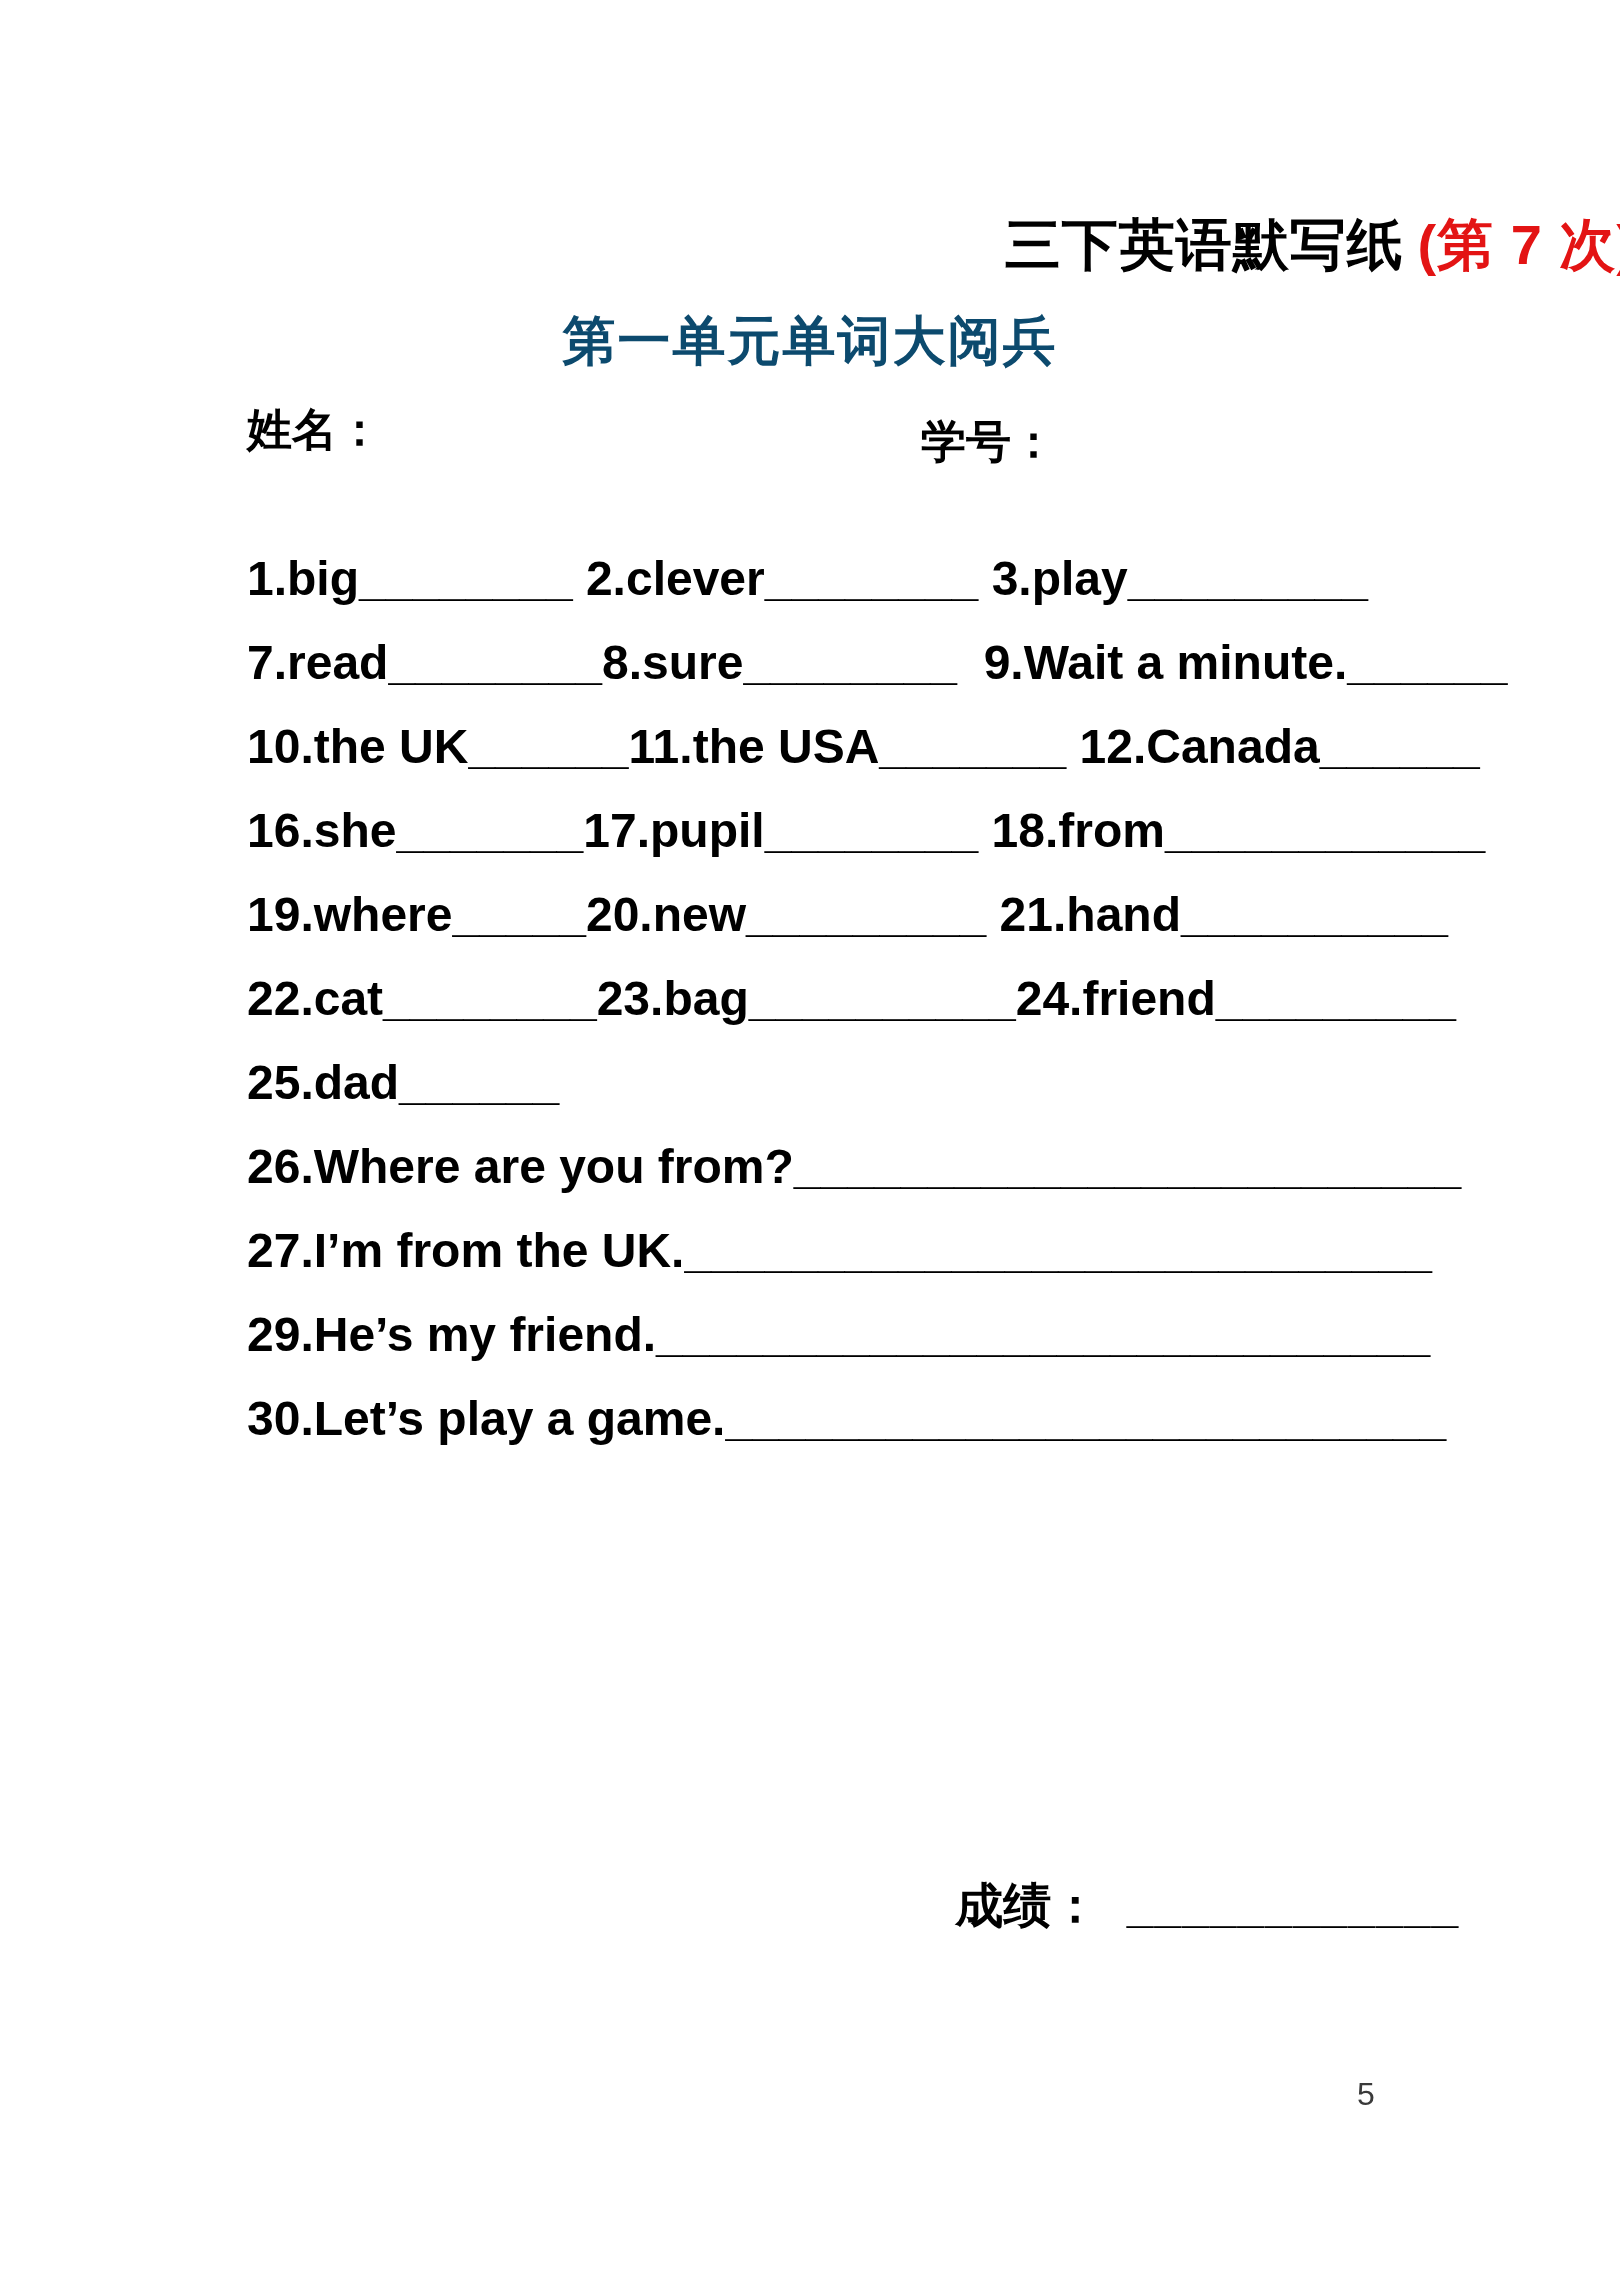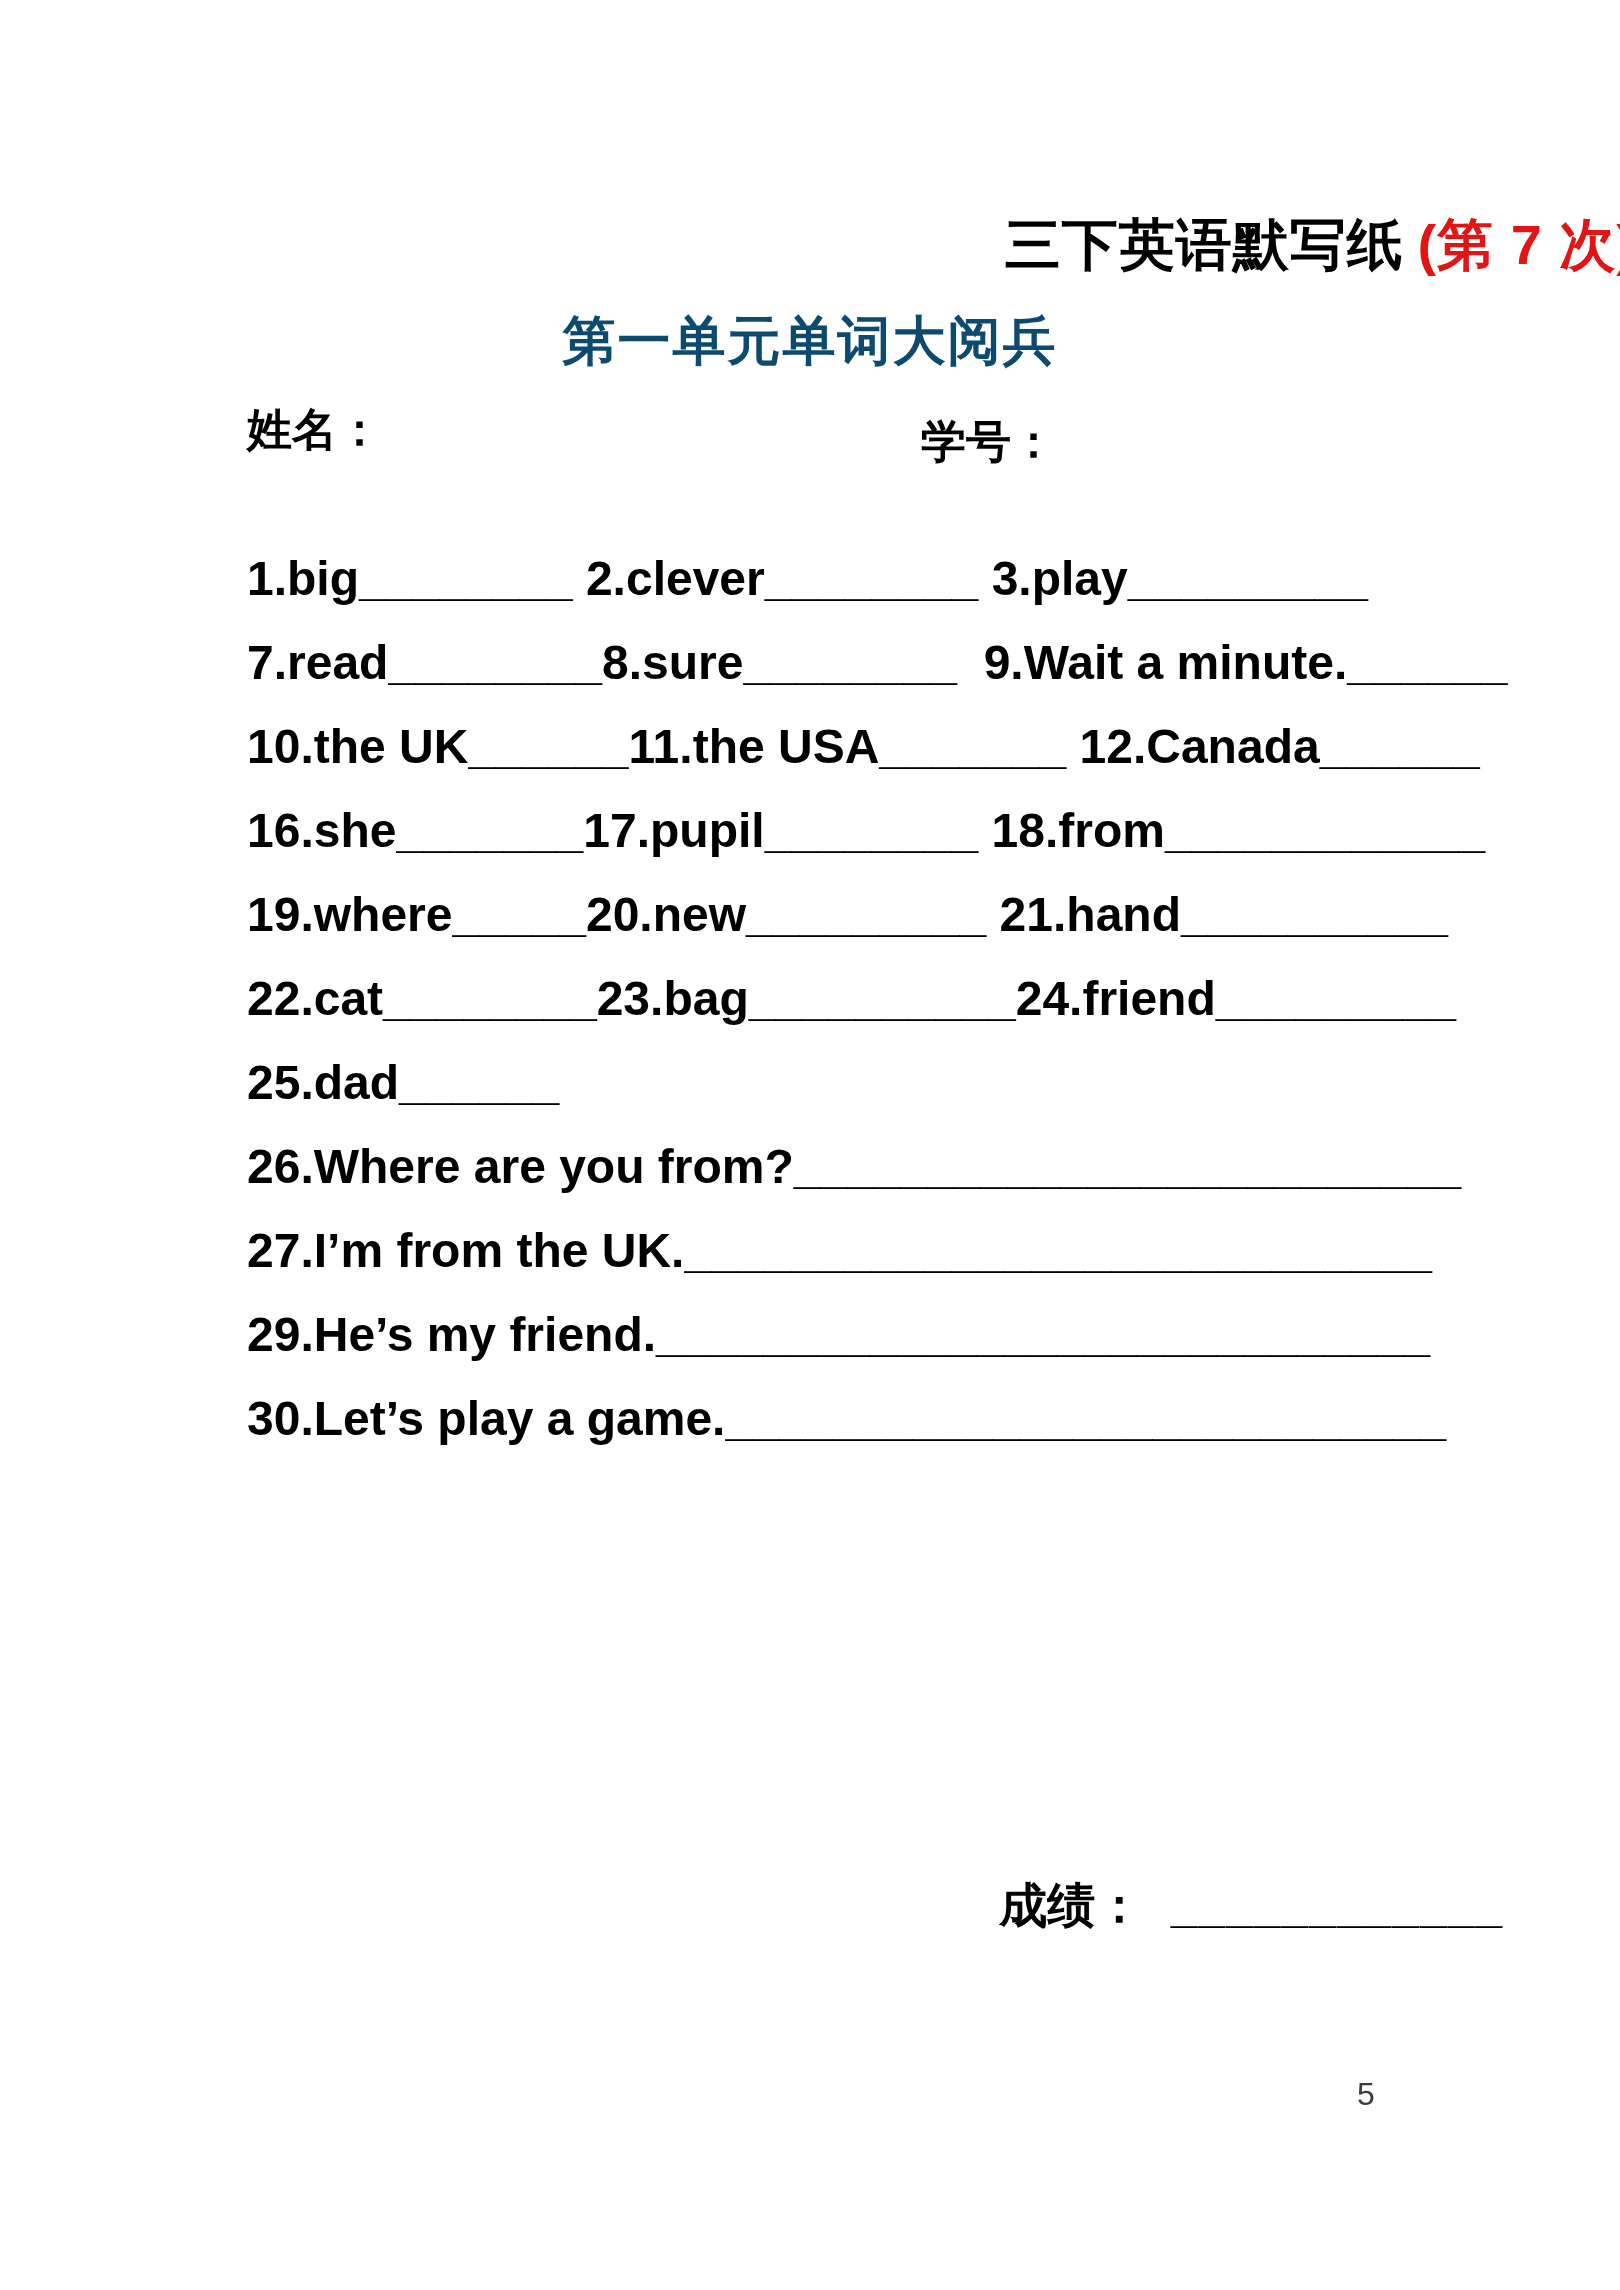--- a/index.html
+++ b/index.html
@@ -62,21 +62,21 @@
     font-size: 48px;
   }
   .item-line {
     height: 84px;
     line-height: 84px;
     white-space: pre;
   }
   .score-row {
     position: absolute;
     top: 1819px;
-    left: 946px;
+    left: 902px;
     font-size: 48px;
     white-space: pre;
   }
   .score-row .blank {
     margin-left: 27.4px;
     letter-spacing: 1px;
   }
   .page-number {
     position: absolute;
     left: 1357px;

